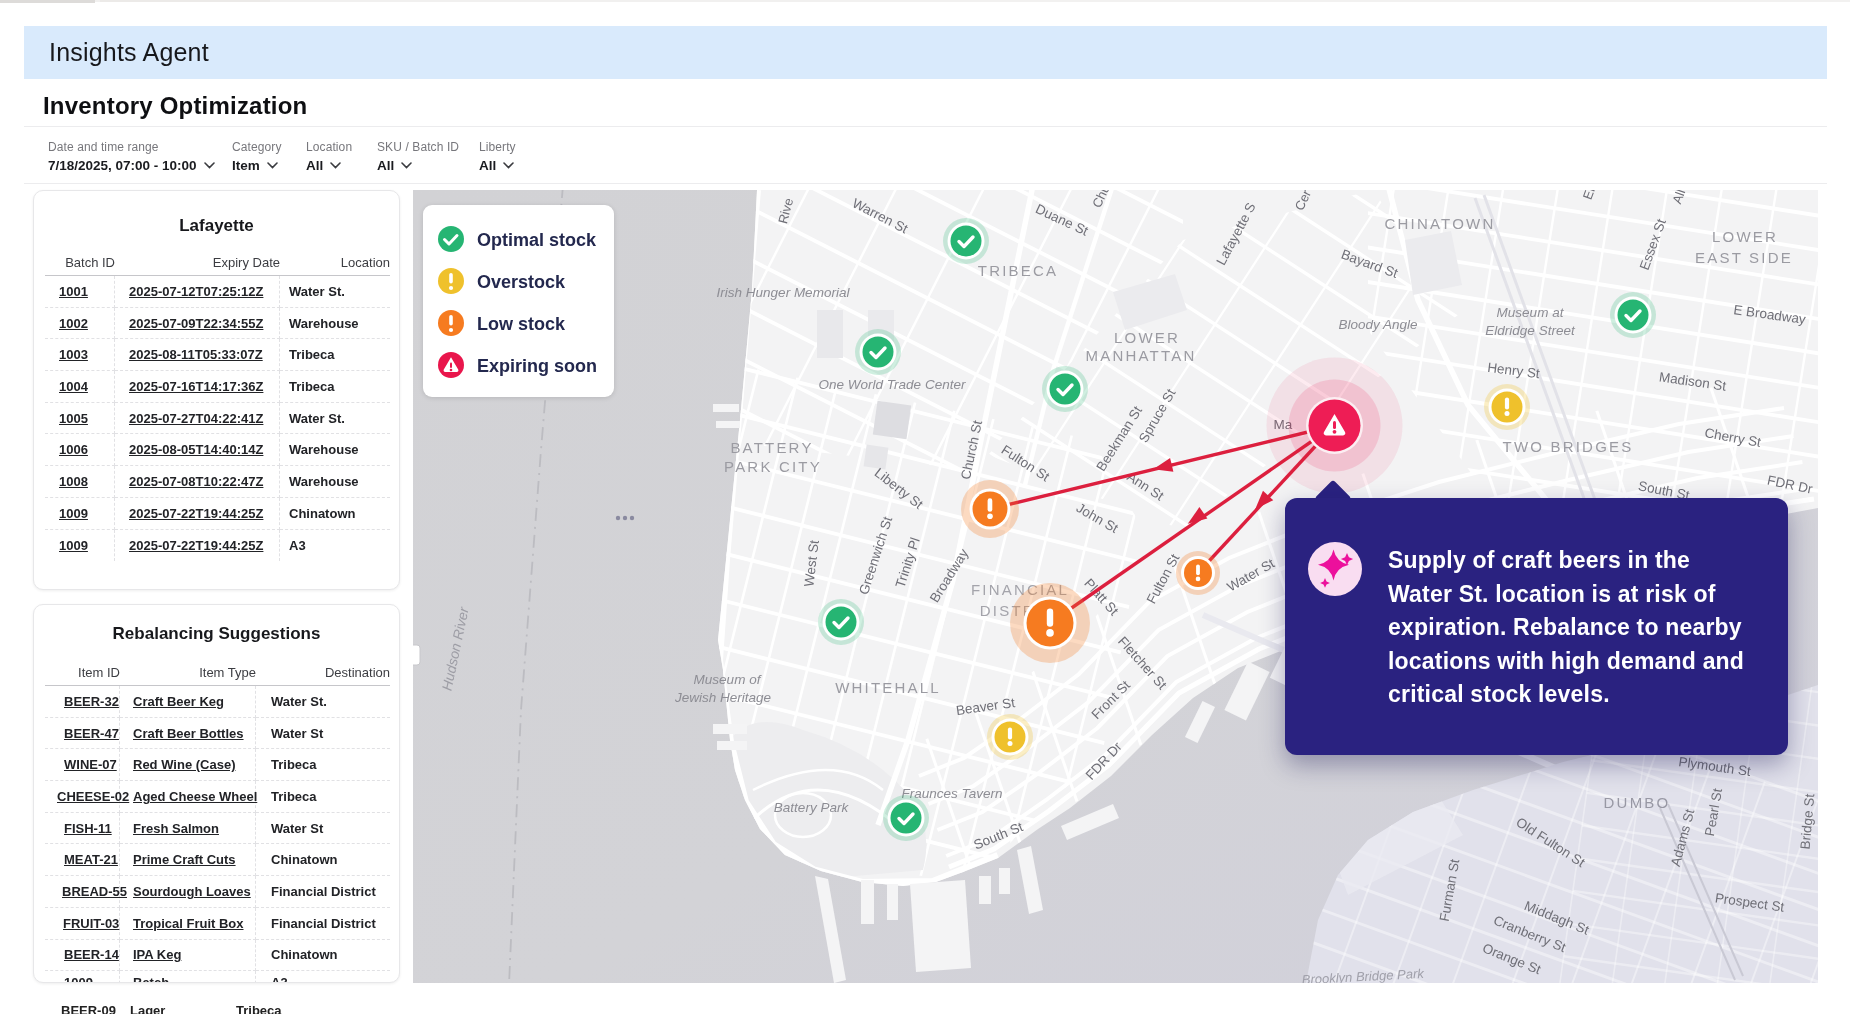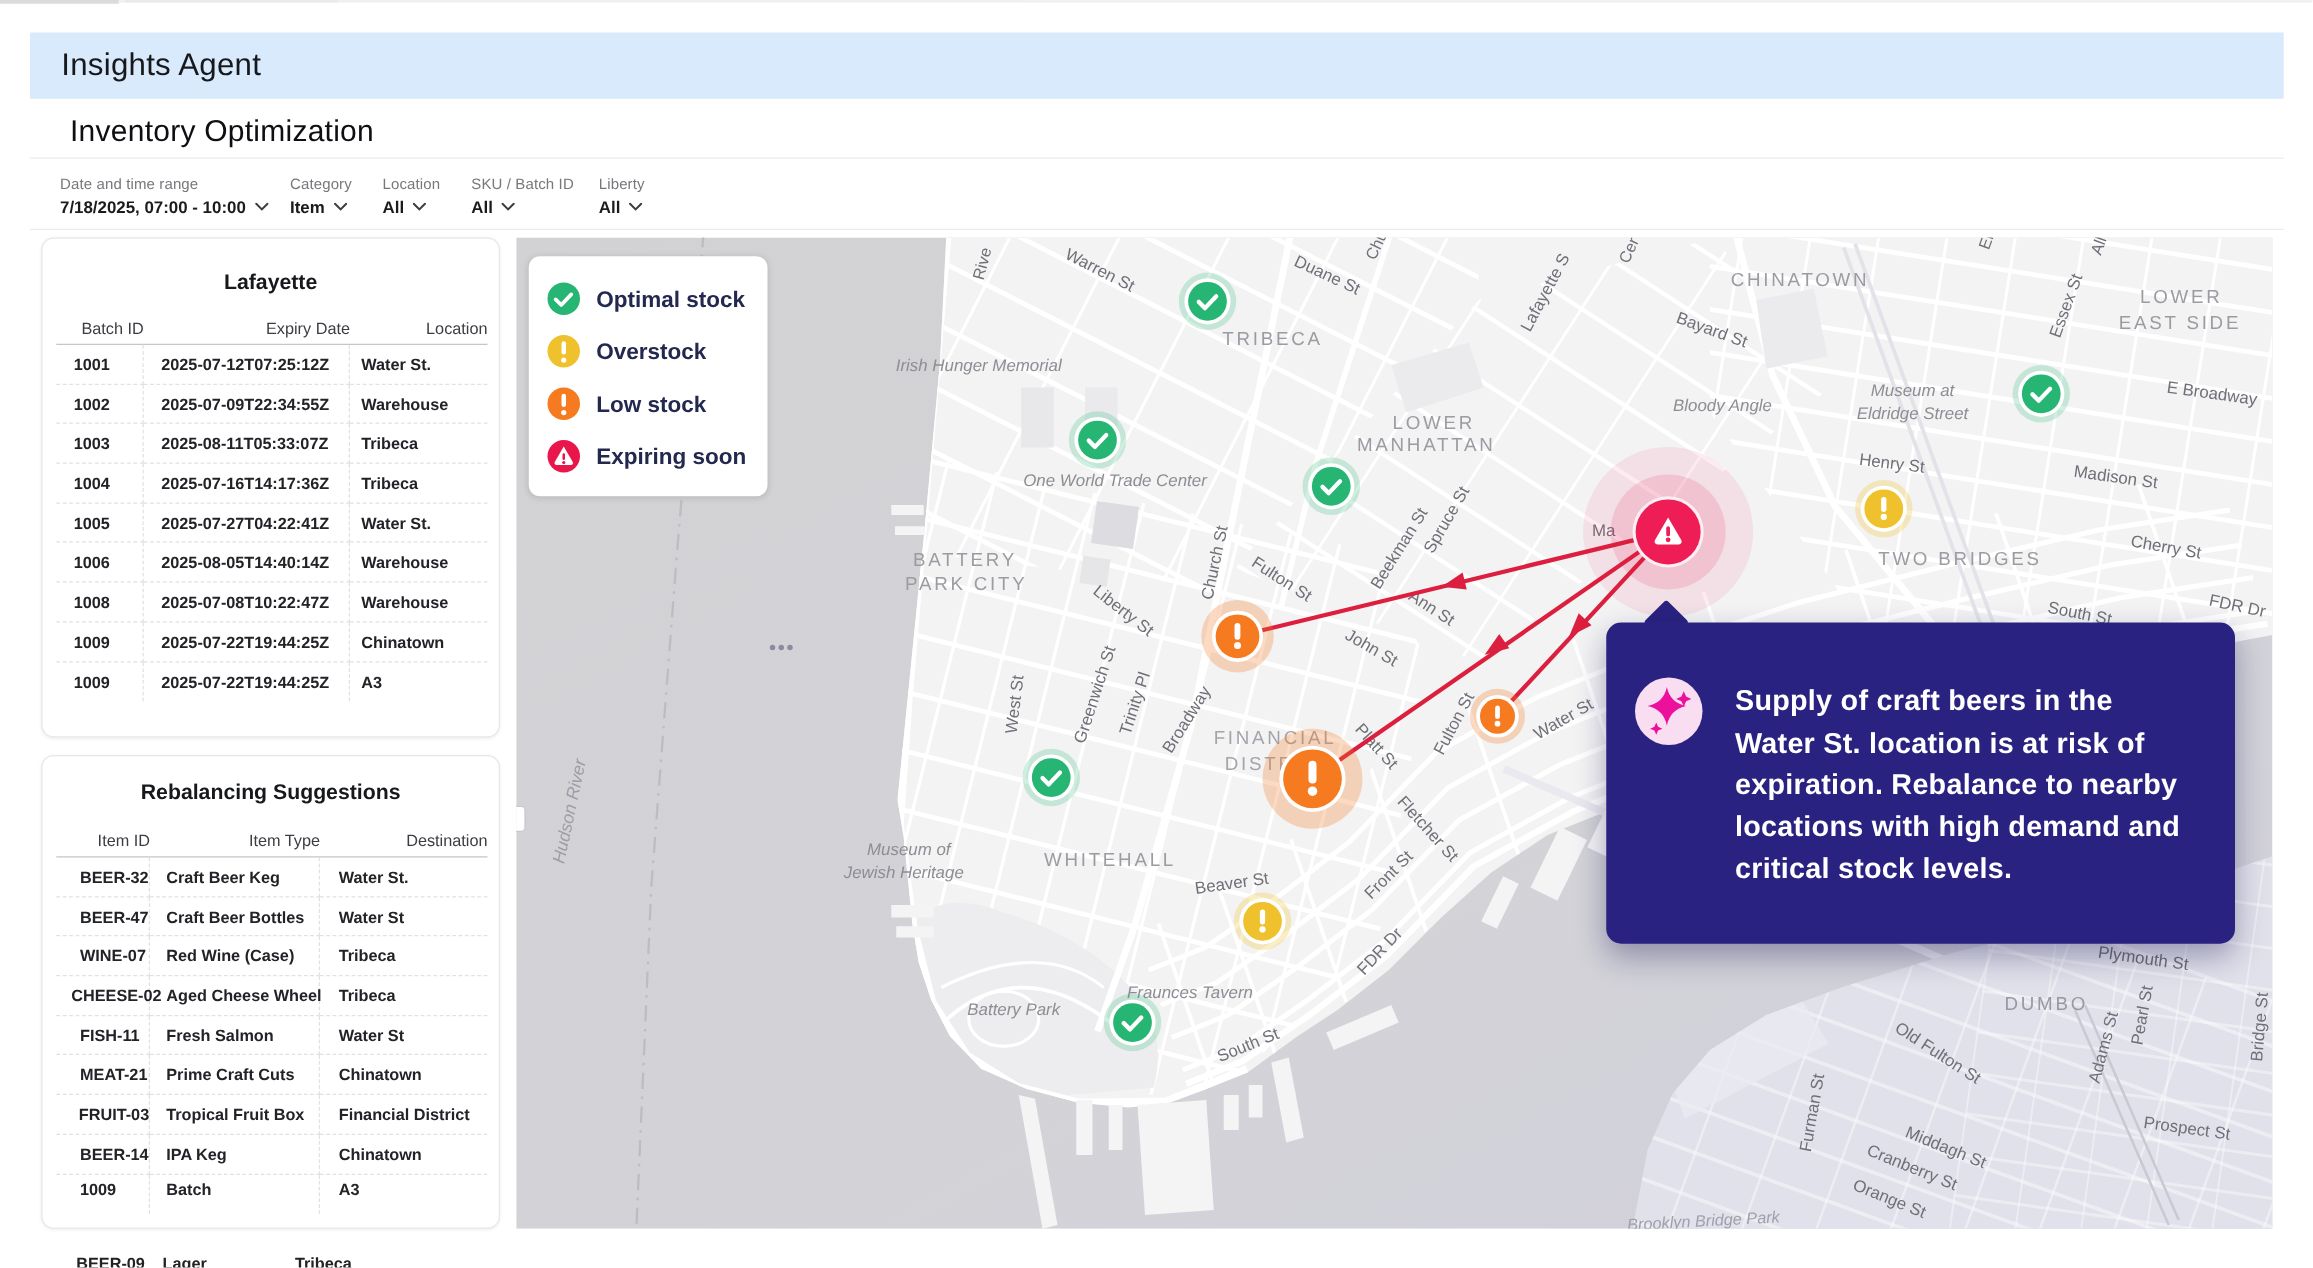--- a/index.html
+++ b/index.html
@@ -3,37 +3,37 @@
 <meta charset="utf-8">
 <style>
   * { margin:0; padding:0; box-sizing:border-box; }
   html,body { width:1850px; height:1014px; overflow:hidden; background:#fff;
     font-family:"Liberation Sans", sans-serif; position:relative; }
   .abs { position:absolute; }
   
   #topline { left:0; top:0; width:1850px; height:2px; background:#f1f0ef; }
   #bluebar { left:24px; top:26px; width:1803px; height:53px; background:#d9eafc; }
   #bluebar .t { position:absolute; left:25px; top:12px; font-size:25px; font-weight:500; color:#17181c; letter-spacing:.2px; }
-  #h1 { left:56px; top:92px; font-size:24px; font-weight:400; color:#0e0f12; letter-spacing:.2px; }
+  #h1 { left:43px; top:92px; font-size:24px; font-weight:700; color:#0e0f12; letter-spacing:.2px; }
   .hr { left:24px; width:1803px; height:1px; background:#ececee; }
   
   .flt { position:absolute; top:140px; }
   .flt .lb { font-size:12px; color:#77777c; letter-spacing:.1px; }
   .flt .vl { margin-top:4px; font-size:13.5px; font-weight:700; color:#1a1b1f; display:flex; align-items:center; gap:7px; }
   .chev { width:11px; height:7px; display:inline-block; }
   
   .card { position:absolute; left:33px; width:367px; background:#fff; border:1px solid #e7e7e9;
     border-radius:10px; box-shadow:0 1px 3px rgba(0,0,0,.07); overflow:hidden; }
   .card .ttl { text-align:center; font-size:17px; font-weight:700; color:#17181c; }
   table.tb { border-collapse:separate; border-spacing:0; table-layout:fixed; margin-left:11px; width:345px; }
   table.tb th { font-size:13px; font-weight:500; color:#3c3d42; text-align:right; height:27px;
      border-bottom:1px solid #c6c6ca; vertical-align:middle; }
   table.tb td { font-size:13px; font-weight:600; color:#222327; height:31.7px; vertical-align:middle;
      border-bottom:1px dashed #e1e1e4; white-space:nowrap; }
-  table.tb td.c1, table.tb td.c2 { border-right:1px dashed #e1e1e4; }
+  table.tb td.c1, table.tb td.c2 { border-right:1px dashed #e1e1e4;text-decoration:underline; }
   table.tb tr:last-child td { border-bottom:none; }
 </style>
 </head>
 <body>
 <div class="abs" id="topline"></div>
 <div class="abs" style="left:0;top:0;width:95px;height:3px;background:#dddbd9;"></div>
 <div class="abs" style="left:100px;top:0;width:170px;height:2px;background:#eceae8;"></div>
 <div class="abs" style="left:820px;top:0;width:1030px;height:2px;background:#f2f1f0;"></div>
 <div class="abs" id="bluebar">
     <div class="t">Insights Agent</div>
@@ -172,20 +172,25 @@
         </tr>
     <tr>
           <td class="c1" style="padding-left:19px">FISH-11</td>
           <td class="c2" style="padding-left:13px">Fresh Salmon</td>
           <td style="padding-left:15px">Water St</td>
         </tr>
     <tr>
           <td class="c1" style="padding-left:19px">MEAT-21</td>
           <td class="c2" style="padding-left:13px">Prime Craft Cuts</td>
           <td style="padding-left:15px">Chinatown</td>
+        </tr>
+    <tr>
+          <td class="c1" style="padding-left:17px">BREAD-55</td>
+          <td class="c2" style="padding-left:13px">Sourdough Loaves</td>
+          <td style="padding-left:15px">Financial District</td>
         </tr>
     <tr>
           <td class="c1" style="padding-left:18px">FRUIT-03</td>
           <td class="c2" style="padding-left:13px">Tropical Fruit Box</td>
           <td style="padding-left:15px">Financial District</td>
         </tr>
     <tr>
           <td class="c1" style="padding-left:19px">BEER-14</td>
           <td class="c2" style="padding-left:13px">IPA Keg</td>
           <td style="padding-left:15px">Chinatown</td>

